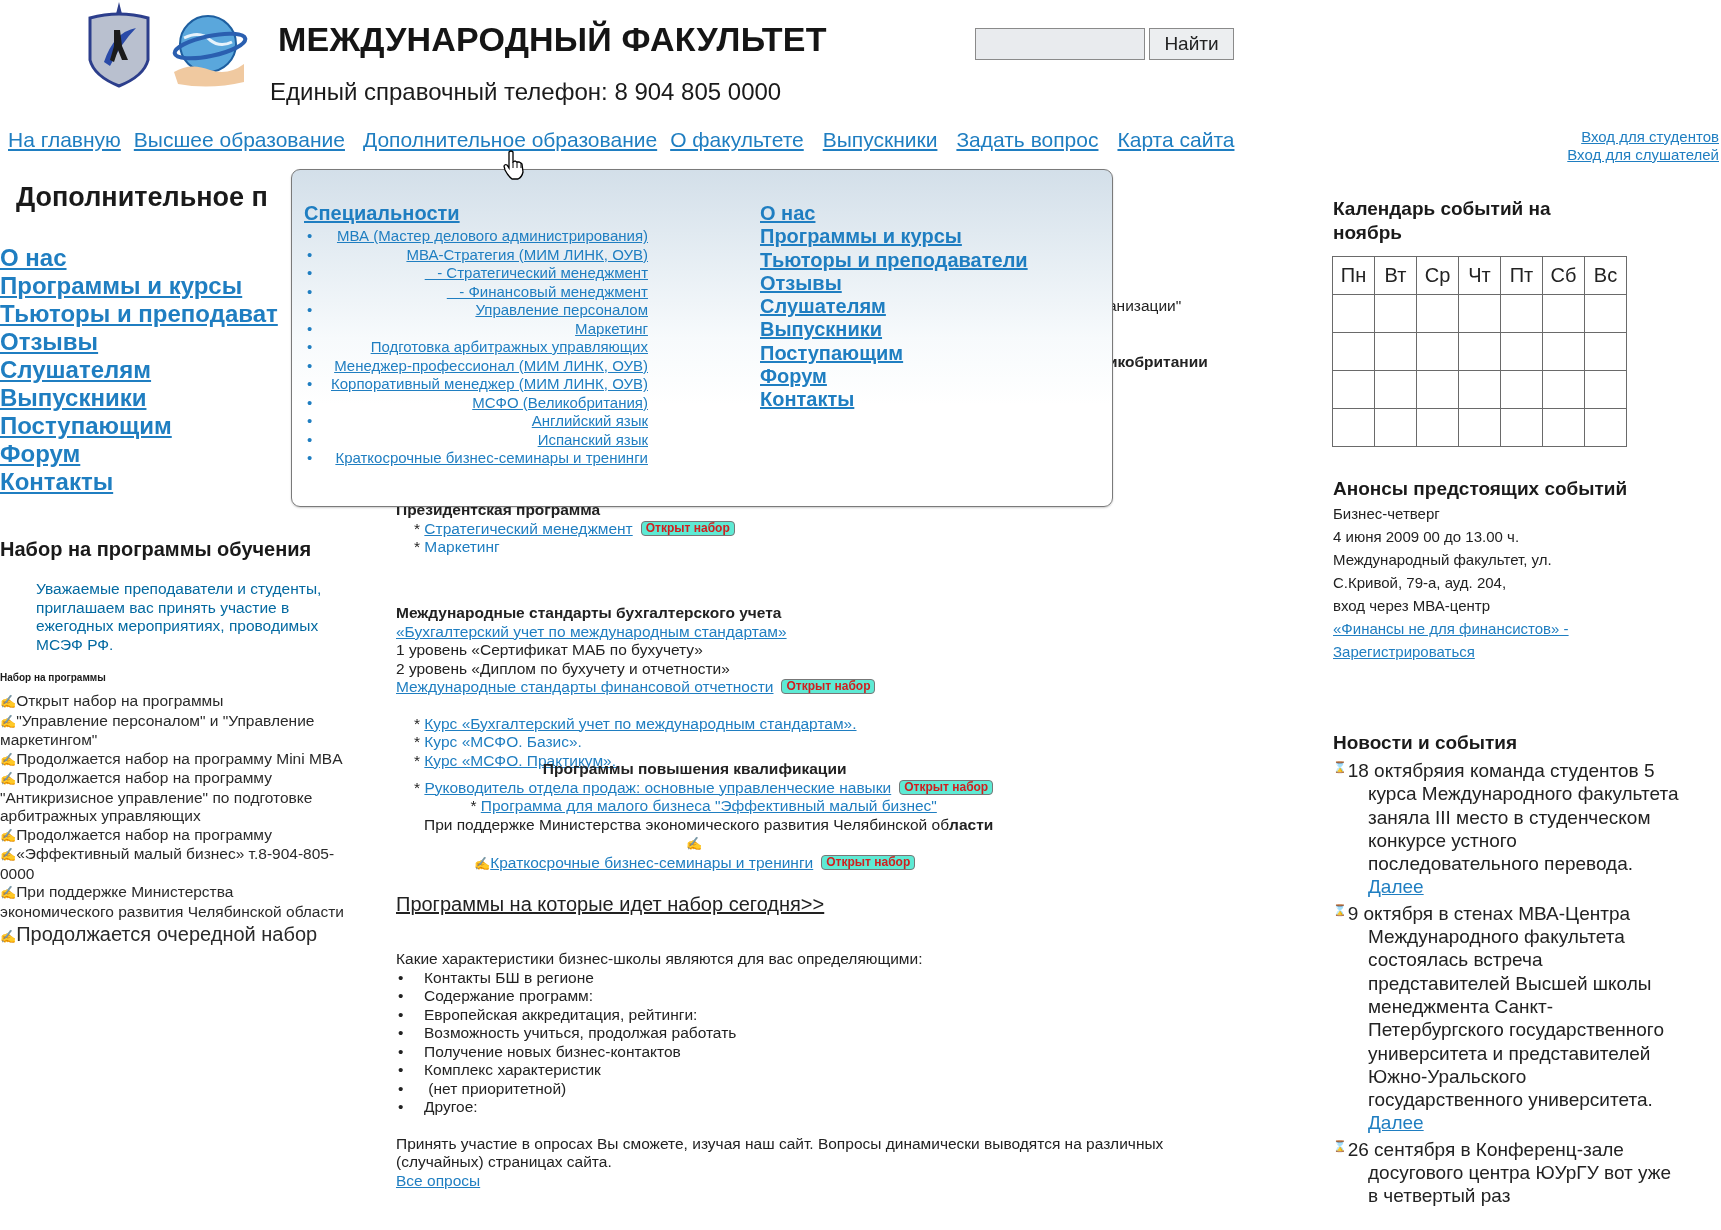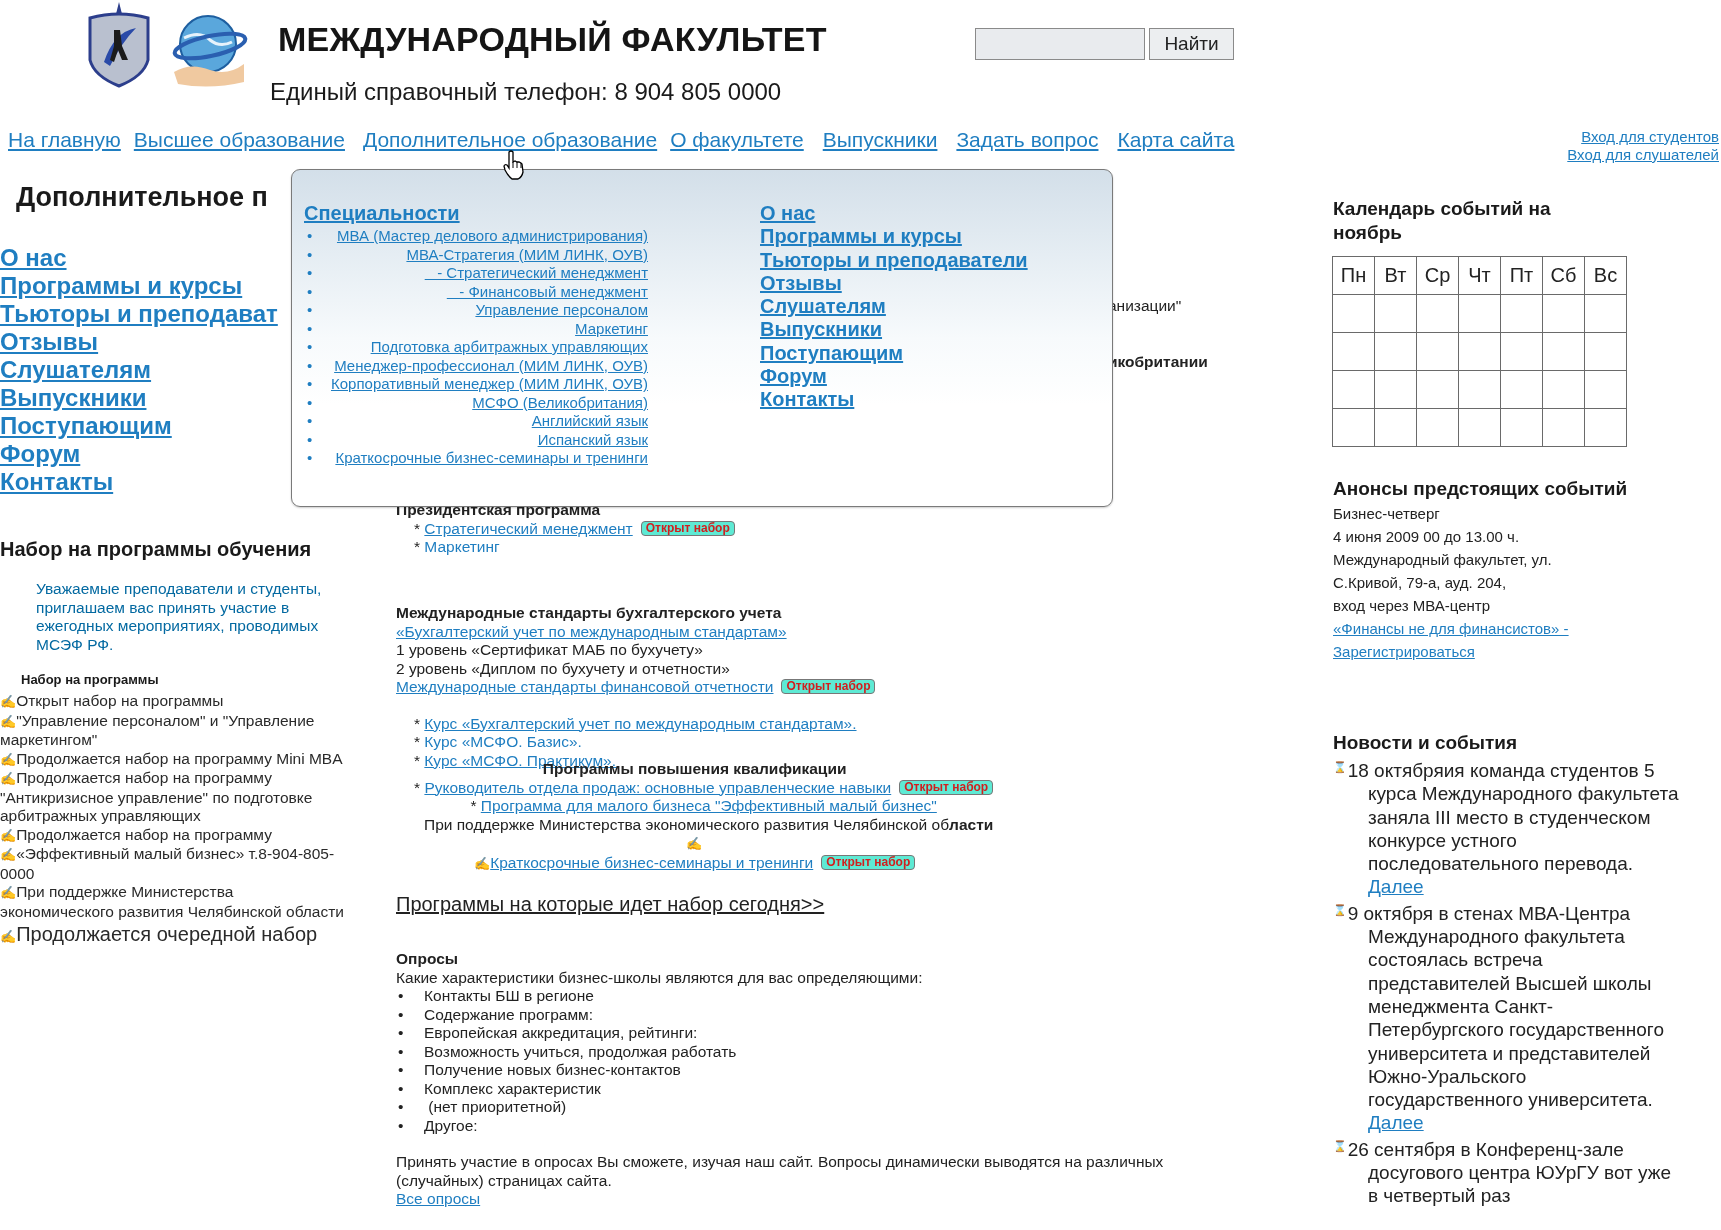--- a/index.html
+++ b/index.html
@@ -24,21 +24,21 @@
 
   
   .cursor { left: 502px; top: 150px; width: 24px; height: 30px; }
 
   
   .page-heading { left: 16px; top: 182px; font-size: 27px; font-weight: bold; color: #1a1a1a; white-space: nowrap; }
   .leftnav { left: 0; top: 244px; font-size: 24px; font-weight: bold; line-height: 28px; }
   .leftnav a { display: block; white-space: nowrap; }
   .enroll-title { left: 0; top: 538px; font-size: 20px; font-weight: bold; }
   .enroll-intro { left: 0; top: 580px; width: 330px; font-size: 15.5px; line-height: 18.5px; color: #0369a1; margin-left: 36px; }
-  .enroll-sub { left: 0; top: 672px; font-size: 13px; font-weight: bold; margin-left: 21px; }
+  .enroll-sub { left: 0; top: 672px; font-size: 10px; font-weight: bold; }
   .enroll-list { left: 0; top: 692px; width: 345px; font-size: 15.5px; line-height: 18.5px; color: #2a2a2a; }
   .enroll-list div { }
   .pen { font-size: 13px; color: #555; }
   .enroll-last { font-size: 20px; line-height: 26px; }
 
   
   .mid { left: 396px; font-size: 15.5px; color: #222; }
   .bold { font-weight: bold; }
   .badge { display: inline-block; font-size: 12px; font-weight: bold; color: #d21e1e; border: 1px solid #777; border-radius: 4px; background: #5eead4; padding: 1px 4px; margin-left: 8px; vertical-align: 2px; line-height: 11px; }
   .indent { padding-left: 18px; }
@@ -163,21 +163,20 @@
   <div class="indent">* <a>Руководитель отдела продаж: основные управленческие навыки</a><span class="badge">Открыт набор</span></div>
   <div class="indent">* <a>Программа для малого бизнеса "Эффективный малый бизнес"</a></div>
   <div style="padding-left:28px"><span>При поддержке Министерства экономического развития Челябинской об</span><b>ласти</b></div>
   <div><span class="pen">✍</span></div>
   <div><span class="pen">✍</span><a>Краткосрочные бизнес-семинары и тренинги</a><span class="badge">Открыт набор</span></div>
 </div>
 
 <a class="abs mid big-link" style="top:893px;">Программы на которые идет набор сегодня&gt;&gt;</a>
 
 <div class="abs mid" style="top:950px; width:830px; line-height:18.5px;">
-  <div class="bold">Опросы</div>
   <div>Какие характеристики бизнес-школы являются для вас определяющими:</div>
   <ul class="poll-list">
     <li>Контакты БШ в регионе</li>
     <li>Содержание программ:</li>
     <li>Европейская аккредитация, рейтинги:</li>
     <li>Возможность учиться, продолжая работать</li>
     <li>Получение новых бизнес-контактов</li>
     <li>Комплекс характеристик</li>
     <li style="white-space:pre"> (нет приоритетной)</li>
     <li>Другое:</li>

